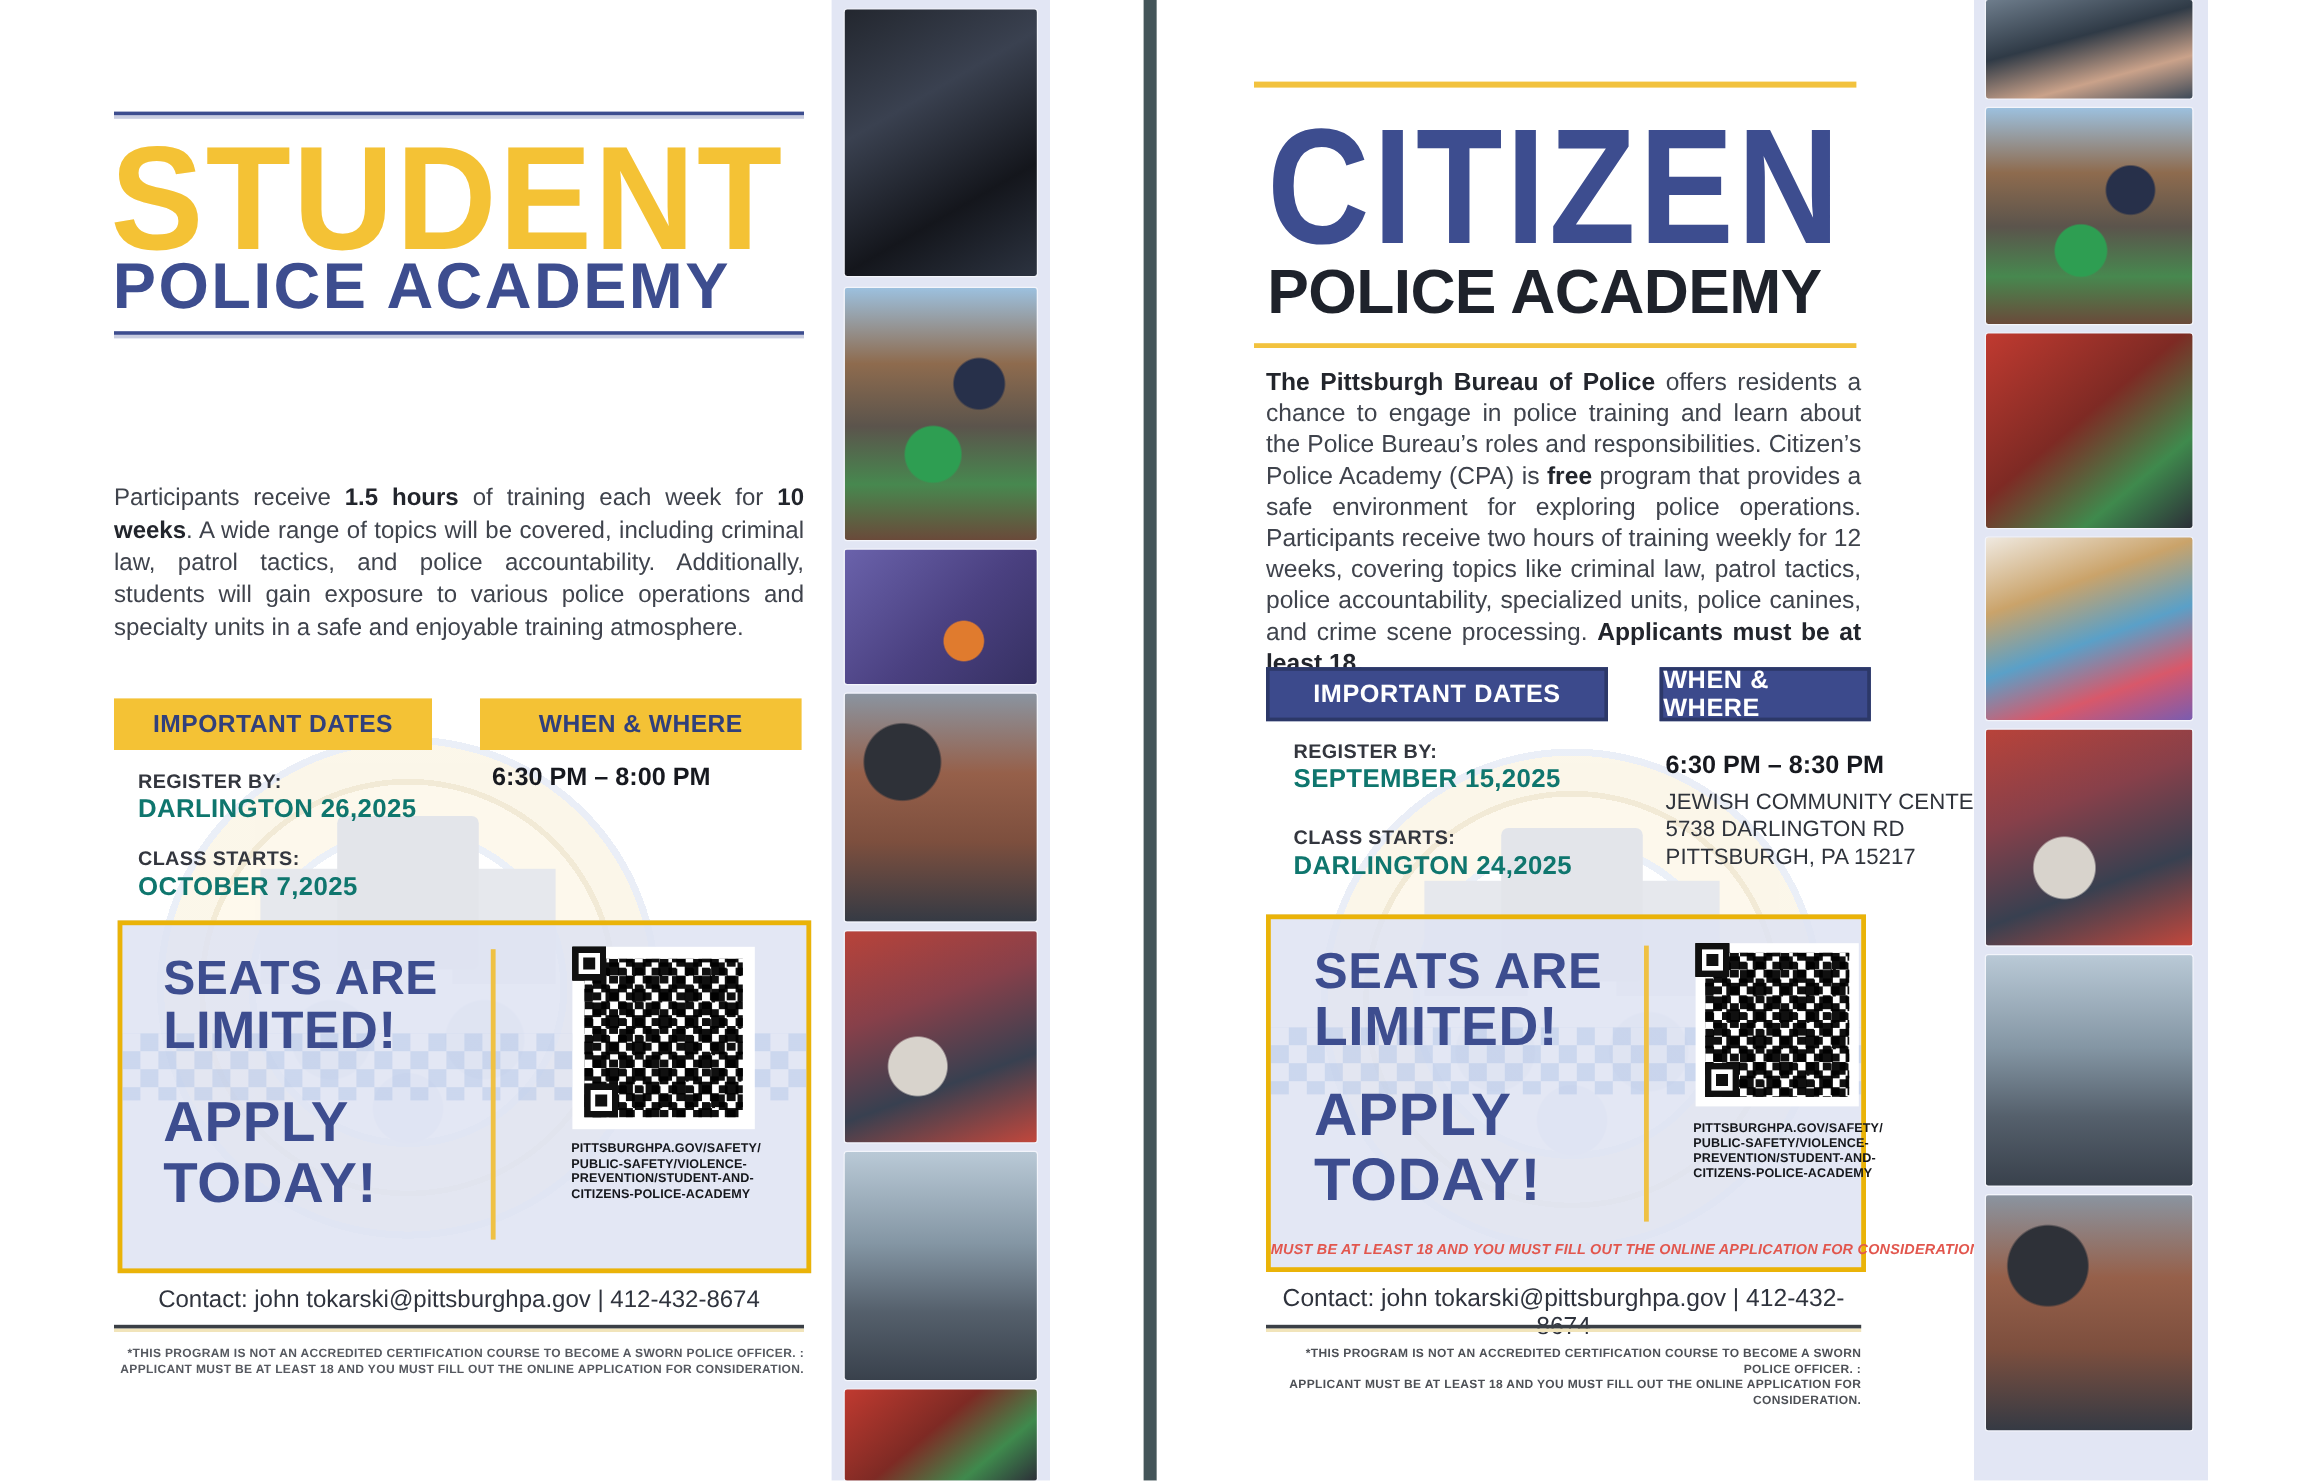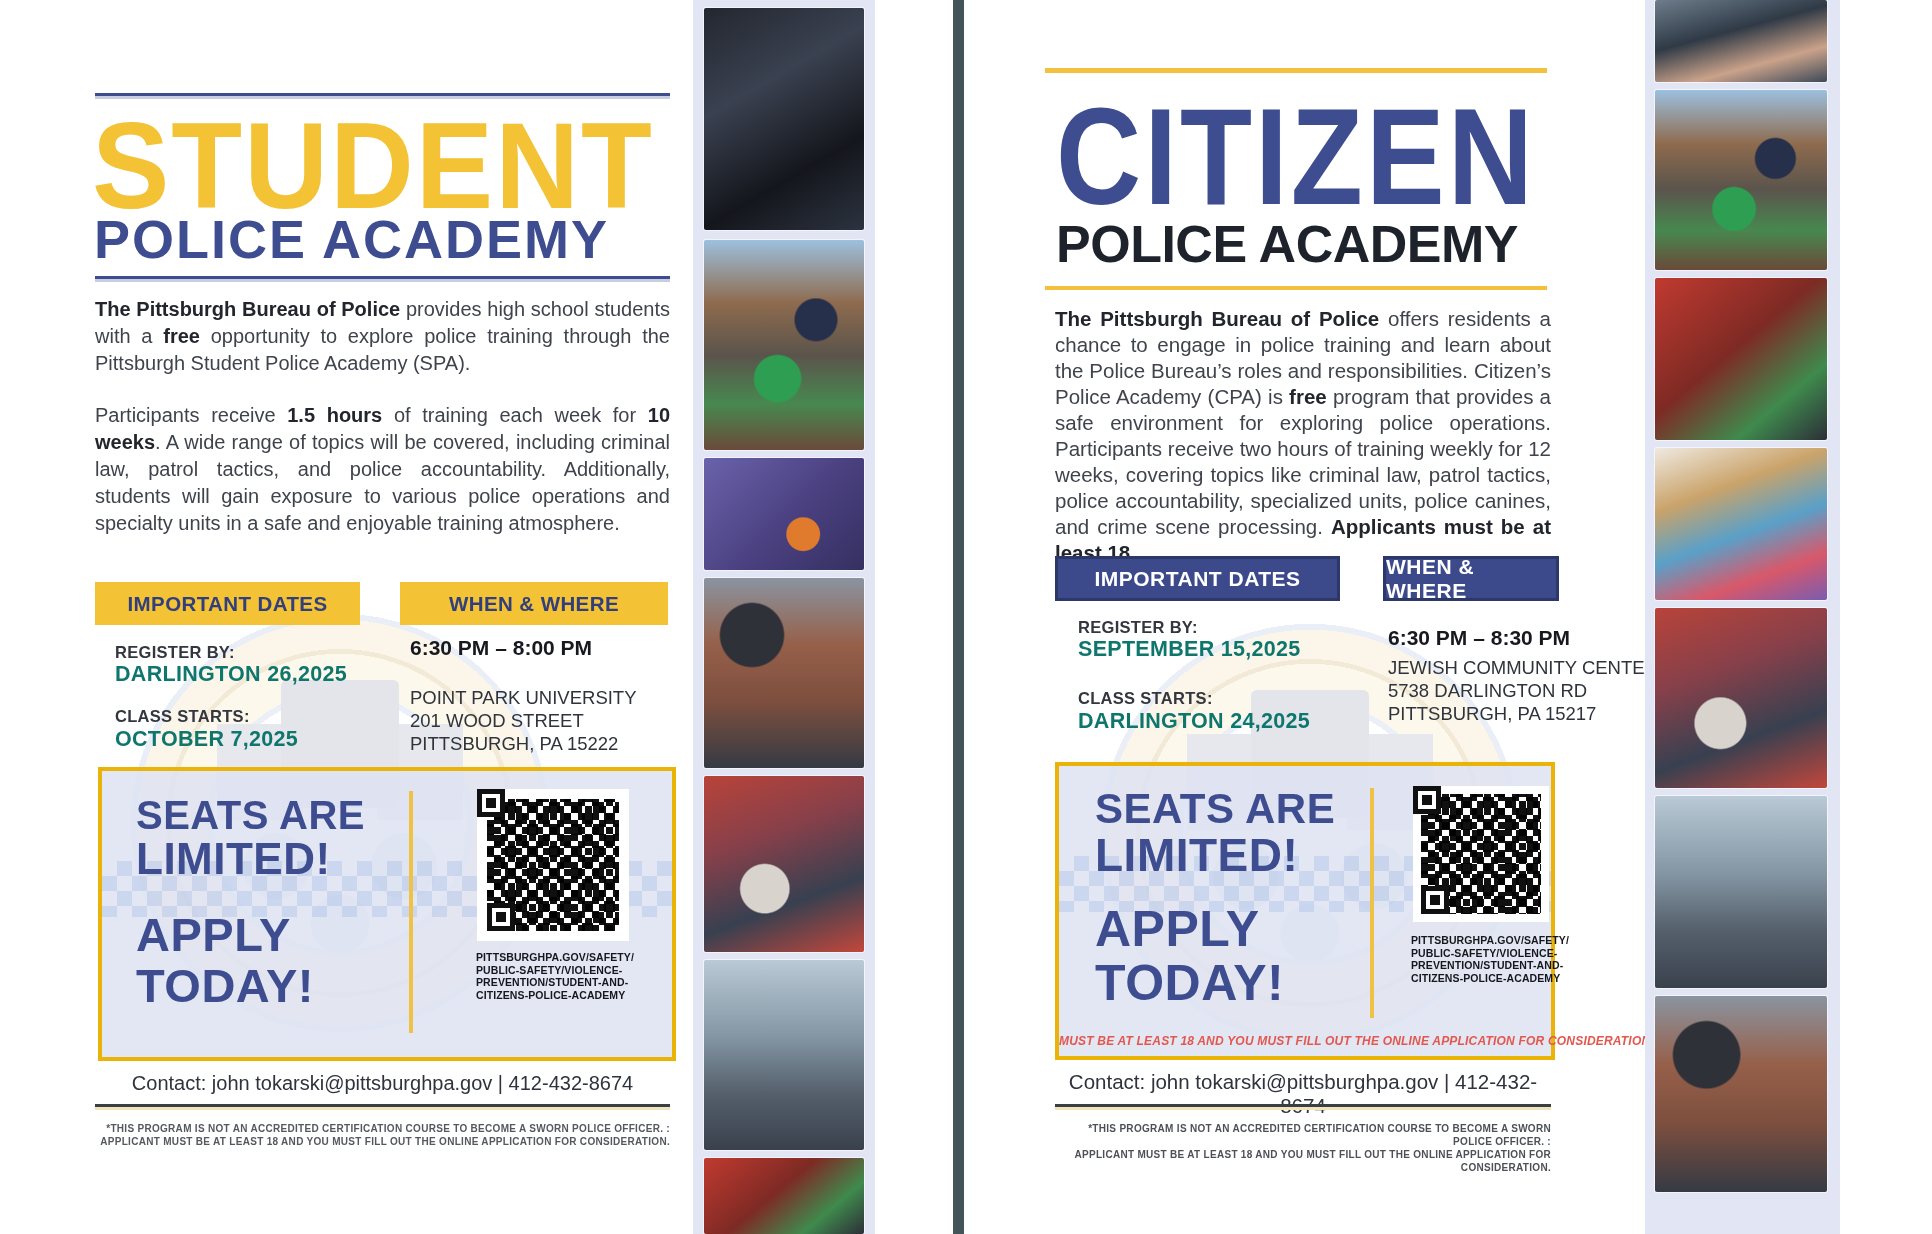--- a/index.html
+++ b/index.html
@@ -102,37 +102,31 @@
 <div class="canvas">
 
   <div class="page page-left">
     <div class="seal" style="left:105px;top:588px;"></div>
 
     <div class="abs rule-navy" style="left:95px;top:93px;width:575px;"></div>
     <div class="abs t-student" style="left:92px;top:104px;">STUDENT</div>
     <div class="abs t-academy left" style="left:94px;top:212px;">POLICE ACADEMY</div>
     <div class="abs rule-navy" style="left:95px;top:276px;width:575px;"></div>
 
-    <div class="abs para" style="left:95px;top:296px;width:575px;"><b>The Pittsburgh Bureau of Police</b><span> provides high school students with a </span><b>free</b><span> opportunity to explore police training through the Pittsburgh Student Police Academy (SPA).</span></div>
     <div class="abs para" style="left:95px;top:402px;width:575px;"><span>Participants receive </span><b>1.5 hours</b><span> of training each week for </span><b>10 weeks</b><span>. A wide range of topics will be covered, including criminal law, patrol tactics, and police accountability. Additionally, students will gain exposure to various police operations and specialty units in a safe and enjoyable training atmosphere.</span></div>
 
     <div class="abs bar-gold" style="left:95px;top:582px;width:265px;height:43px;">IMPORTANT DATES</div>
     <div class="abs bar-gold" style="left:400px;top:582px;width:268px;height:43px;">WHEN &amp; WHERE</div>
 
     <div class="abs lbl" style="left:115px;top:643px;">REGISTER BY:</div>
     <div class="abs val" style="left:115px;top:662px;">DARLINGTON 26,2025</div>
     <div class="abs lbl" style="left:115px;top:707px;">CLASS STARTS:</div>
     <div class="abs val" style="left:115px;top:727px;">OCTOBER 7,2025</div>
 
     <div class="abs time" style="left:410px;top:636px;">6:30 PM – 8:00 PM</div>
-    <div class="abs venue" style="left:410px;top:686px;">
-      <div>POINT PARK UNIVERSITY</div>
-      <div>201 WOOD STREET</div>
-      <div>PITTSBURGH, PA 15222</div>
-    </div>
 
     <div class="abs seats-box" style="left:98px;top:767px;width:570px;height:286px;">
       <div class="checker" style="top:90px;"></div>
       <div class="cta" style="left:34px;top:24px;font-size:40px;">SEATS ARE</div>
       <div class="cta" style="left:34px;top:66px;font-size:44px;">LIMITED!</div>
       <div class="cta" style="left:34px;top:140px;font-size:47px;">APPLY</div>
       <div class="cta" style="left:34px;top:191px;font-size:47px;">TODAY!</div>
       <div class="vline" style="left:307px;top:20px;height:242px;"></div>
       <div class="qr" style="left:375px;top:18px;width:152px;height:152px;">
         <div class="mat" style="inset:10px;"></div>

